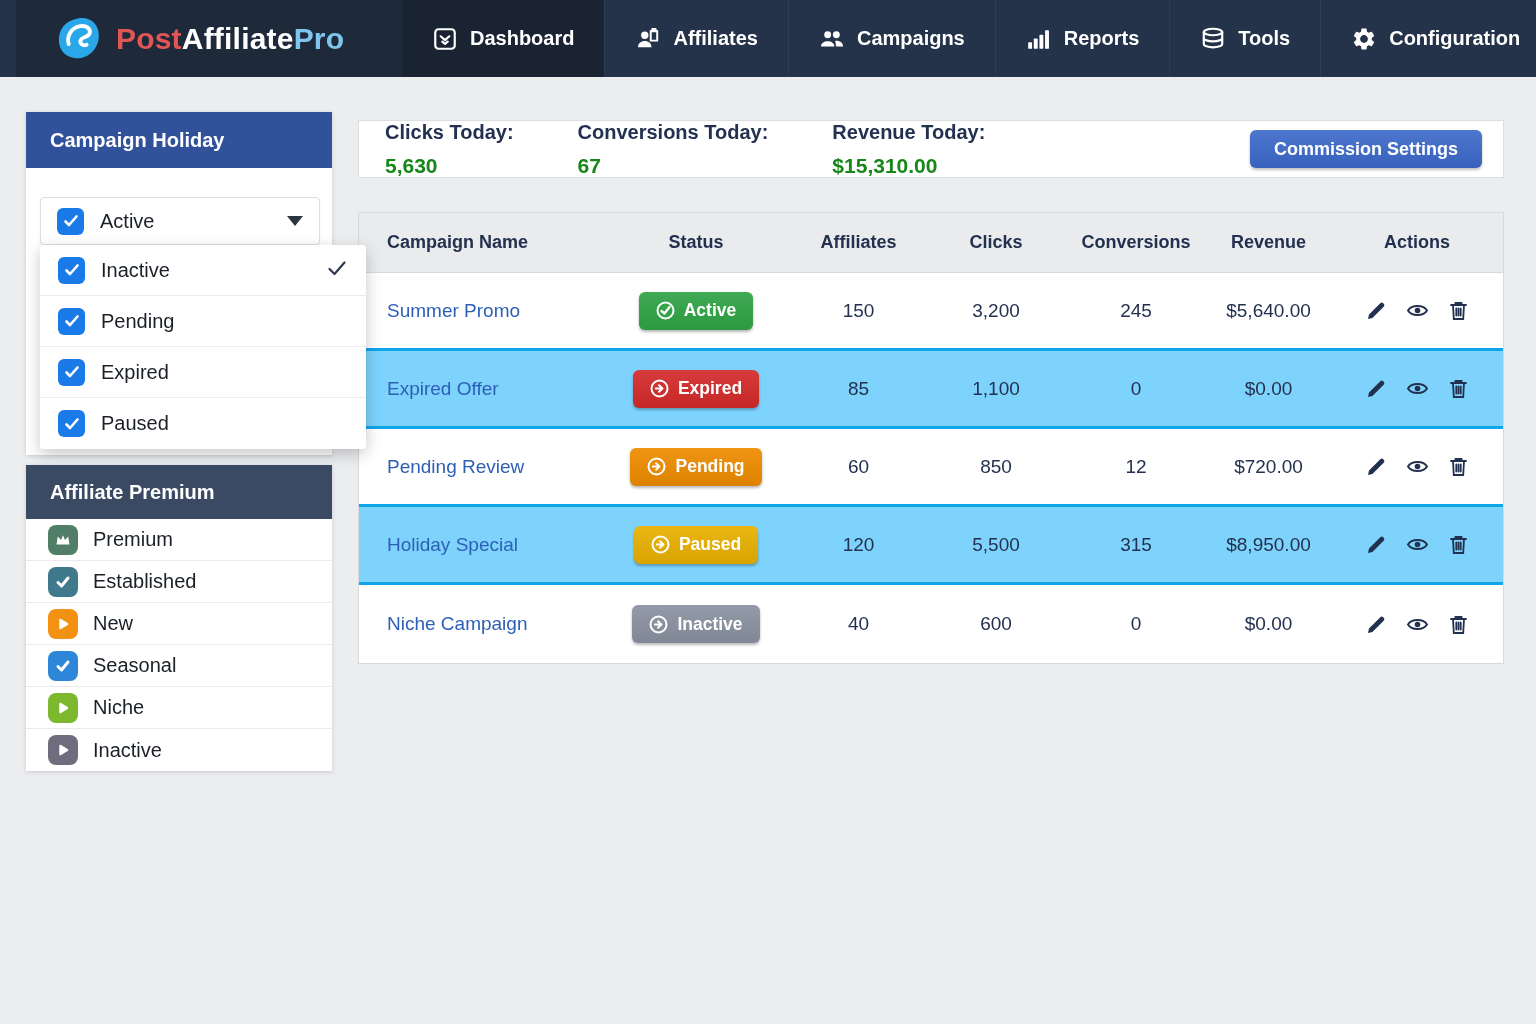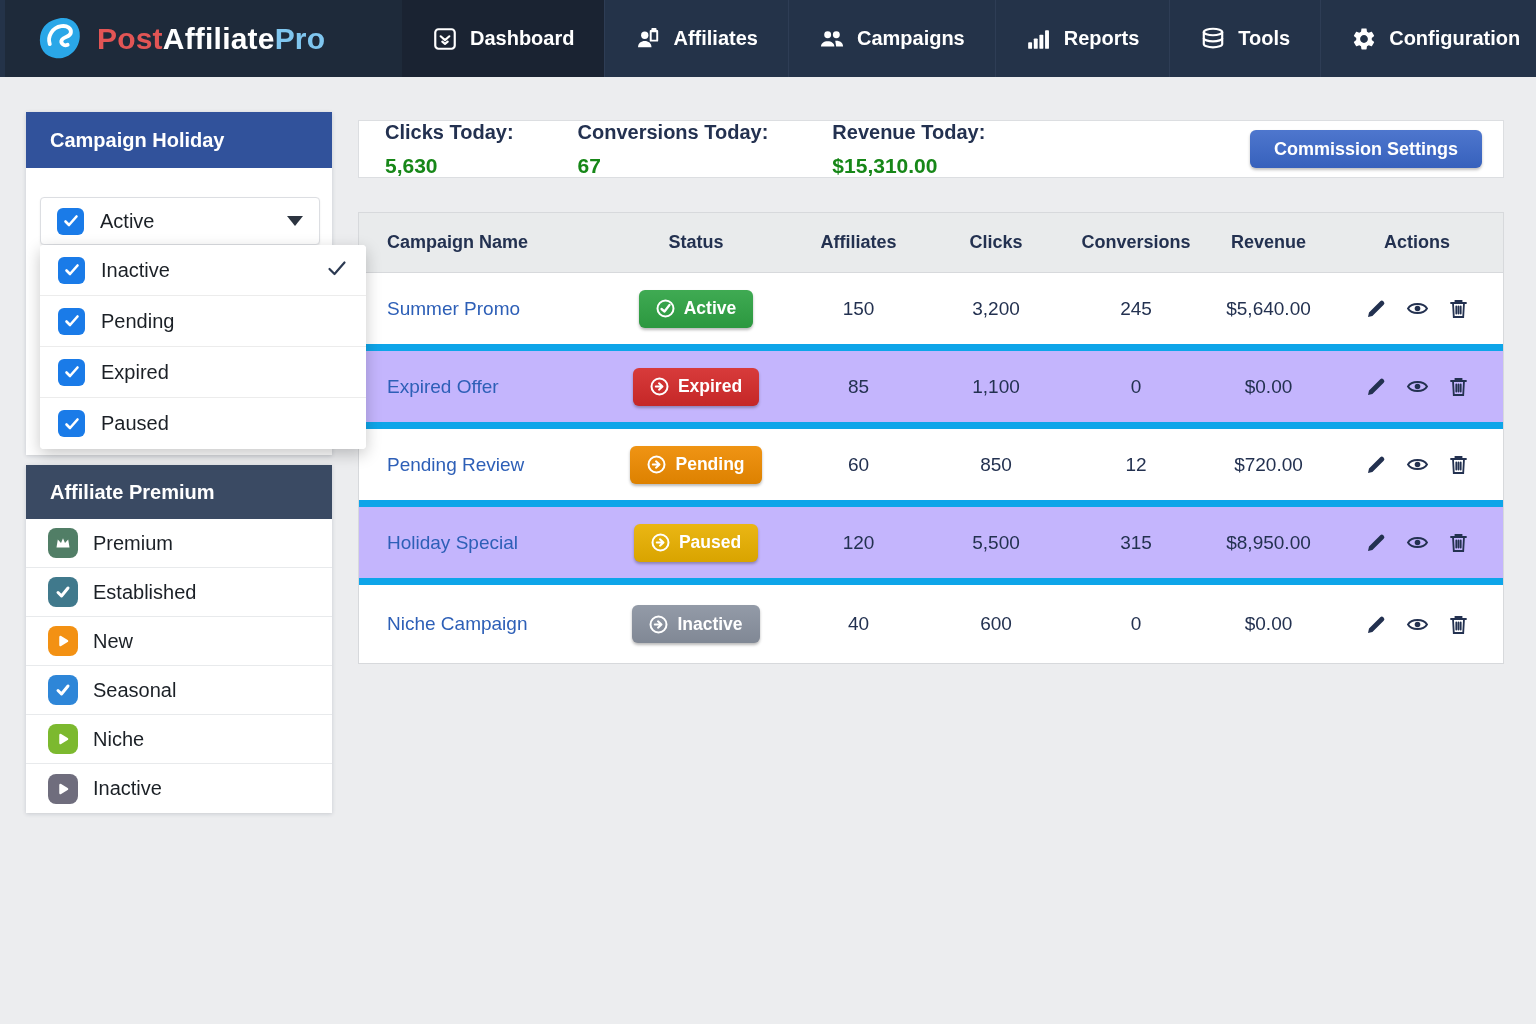--- a/index.html
+++ b/index.html
@@ -2,22 +2,22 @@
 <html><head>
 <meta charset="utf-8">
 <style>
   * { margin:0; padding:0; box-sizing:border-box; }
   html,body { width:1536px; height:1024px; }
   body { font-family:"Liberation Sans","DejaVu Sans",sans-serif; background:#ecedef; color:#233150; }
   .stage { position:relative; width:1536px; height:1024px; overflow:hidden; background:#ecedef; }
 
   
   .topnav { position:absolute; left:0; top:0; width:1536px; height:77px; background:#243349; }
-  .logo-area { position:absolute; left:5px; top:0; width:402px; height:77px; background:#1e2a3a;
-               display:flex; align-items:center; padding-left:32px; cursor:pointer; }
+  .logo-area { position:absolute; left:16px; top:0; width:402px; height:77px; background:#1e2a3a;
+               display:flex; align-items:center; padding-left:40px; cursor:pointer; }
   .logo-mark { width:46px; height:46px; margin-right:14px; }
   .brand { font-size:30px; font-weight:bold; letter-spacing:0.2px; white-space:nowrap; }
   .brand .b-post { color:#e25555; }
   .brand .b-aff { color:#ffffff; }
   .brand .b-pro { color:#7fc6ef; }
   .nav-items { position:absolute; left:402px; top:0; height:77px; display:flex; }
   .nav-item { height:77px; display:flex; align-items:center; gap:12px; padding:0 30px;
               border-right:1px solid #2e3d55; color:#ffffff; font-size:20px; font-weight:bold; cursor:pointer; }
   .nav-item.active { background:#1a2332; }
   .nav-item svg { width:26px; height:26px; flex:0 0 auto; }
@@ -42,21 +42,21 @@
               box-shadow:0 5px 16px rgba(0,0,0,0.22); z-index:5; overflow:hidden; }
   .dd-row { height:51px; display:flex; align-items:center; padding:0 18px; gap:16px;
             border-bottom:1px solid #ececec; cursor:pointer; background:#fff; }
   .dd-row:last-child { border-bottom:none; }
   .dd-check { margin-left:auto; }
   .dd-check svg { width:22px; height:22px; }
 
   .as-card { top:465px; }
   .as-header { background:#3a4a63; height:54px; }
   .as-body { background:#fff; }
-  .seg-row { height:49px; display:flex; align-items:center; padding:0 22px; gap:15px;
+  .seg-row { height:42px; display:flex; align-items:center; padding:0 22px; gap:15px;
              border-bottom:1px solid #e8eaec; cursor:pointer; background:#fff; }
   .seg-row:last-child { border-bottom:none; }
   .seg-icon { width:30px; height:30px; border-radius:8px; flex:0 0 auto;
               display:flex; align-items:center; justify-content:center; }
   .seg-icon svg { width:16px; height:16px; }
   .seg-label { font-size:20px; color:#1b2026; }
 
   
   .statsbar { position:absolute; left:358px; top:120px; width:1146px; height:58px; background:#fff;
               border:1px solid #dcdee1; display:flex; align-items:center; padding-left:26px; }
@@ -70,23 +70,23 @@
                     cursor:pointer; box-shadow:0 2px 3px rgba(0,0,0,0.25);
                     font-family:"Liberation Sans","DejaVu Sans",sans-serif; }
 
   
   .table { position:absolute; left:358px; top:212px; width:1146px; background:#fff;
            border:1px solid #d7d9dc; }
   .tgrid { display:grid; grid-template-columns:242px 190px 135px 140px 140px 125px 1fr; align-items:center; }
   .thead { height:60px; background:#e9ebec; border-bottom:1px solid #d7d9dc; }
   .th { font-size:18px; font-weight:bold; color:#233150; text-align:center; }
   .th.first { text-align:left; padding-left:28px; }
-  .trow { height:78px; border-bottom:7px solid #0ea5e9; }
+  .trow { height:78px; border-bottom:3px solid #0ea5e9; }
   .trow:last-child { border-bottom:none; }
-  .trow.alt { background:#c4b5fd; }
+  .trow.alt { background:#7dd3fc; }
   .td { font-size:19px; color:#233150; text-align:center; }
   .td.first { text-align:left; padding-left:28px; }
   .camp-link { color:#2d5fb7; cursor:pointer; }
   .badge-wrap { display:flex; justify-content:center; }
   .badge { display:inline-flex; align-items:center; gap:9px; height:38px; padding:0 17px;
            border-radius:6px; color:#fff; font-size:17.5px; font-weight:bold;
            background-image:linear-gradient(180deg,rgba(255,255,255,0.08),rgba(0,0,0,0.07));
            box-shadow:0 2px 3px rgba(0,0,0,0.28); white-space:nowrap; }
   .badge svg { width:19px; height:19px; flex:0 0 auto; }
   .actions { display:flex; justify-content:center; align-items:center; gap:17px; }

